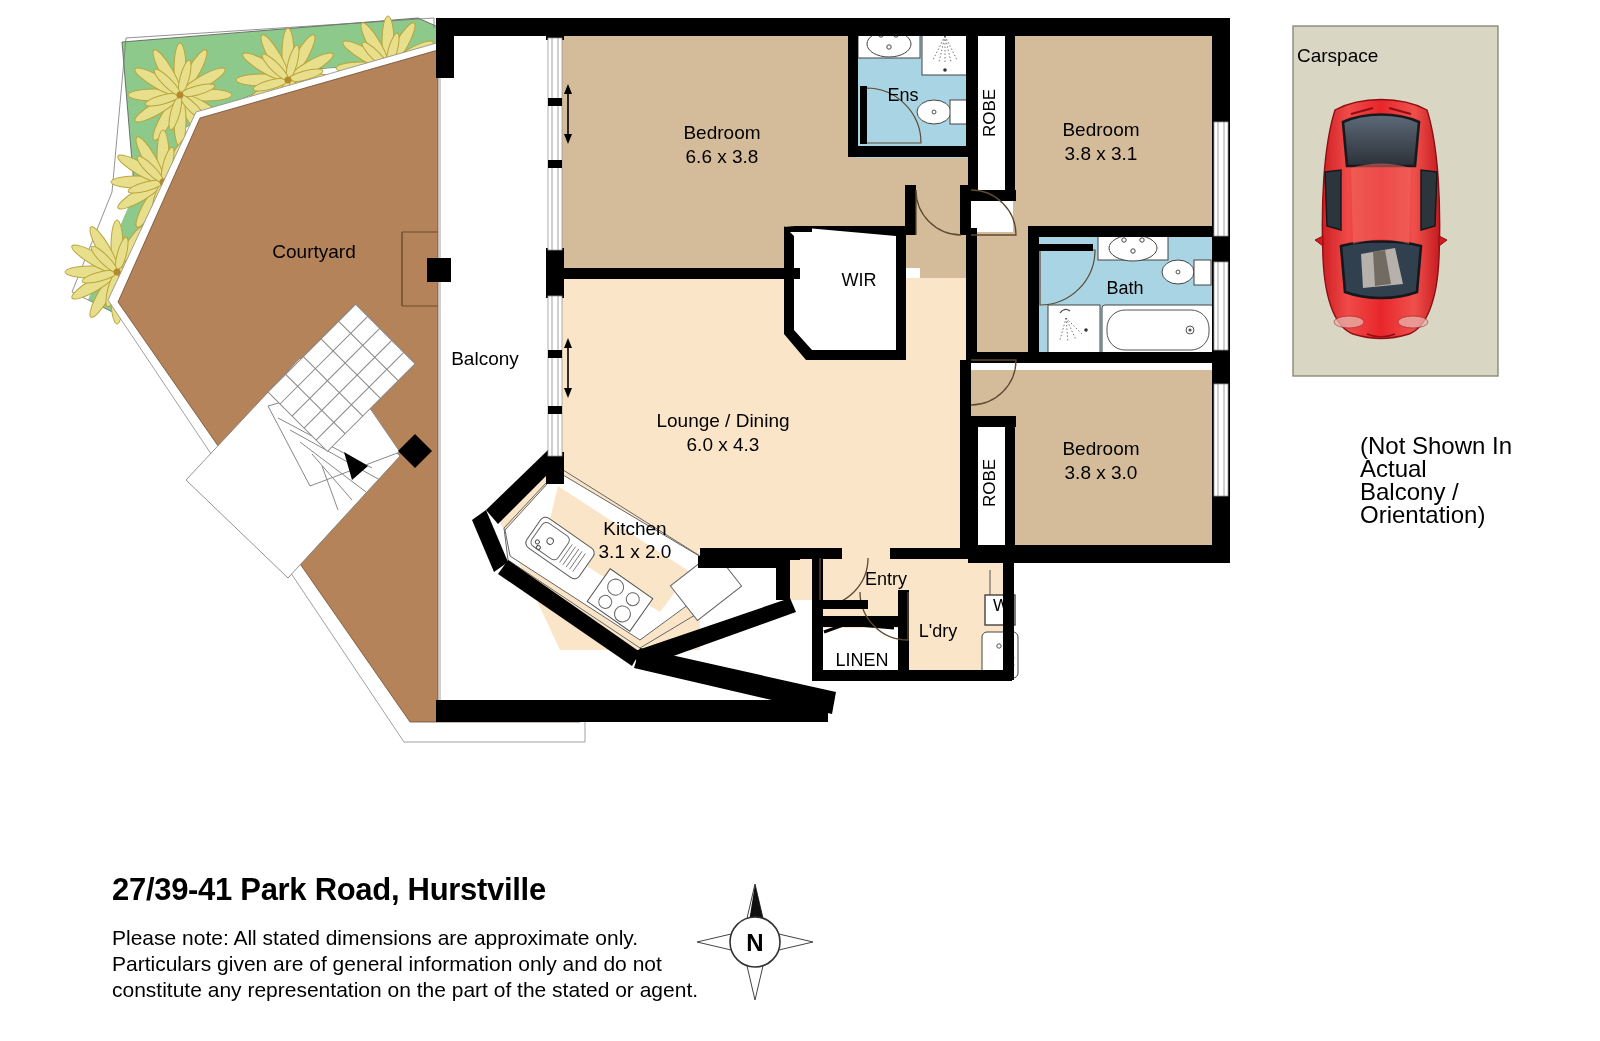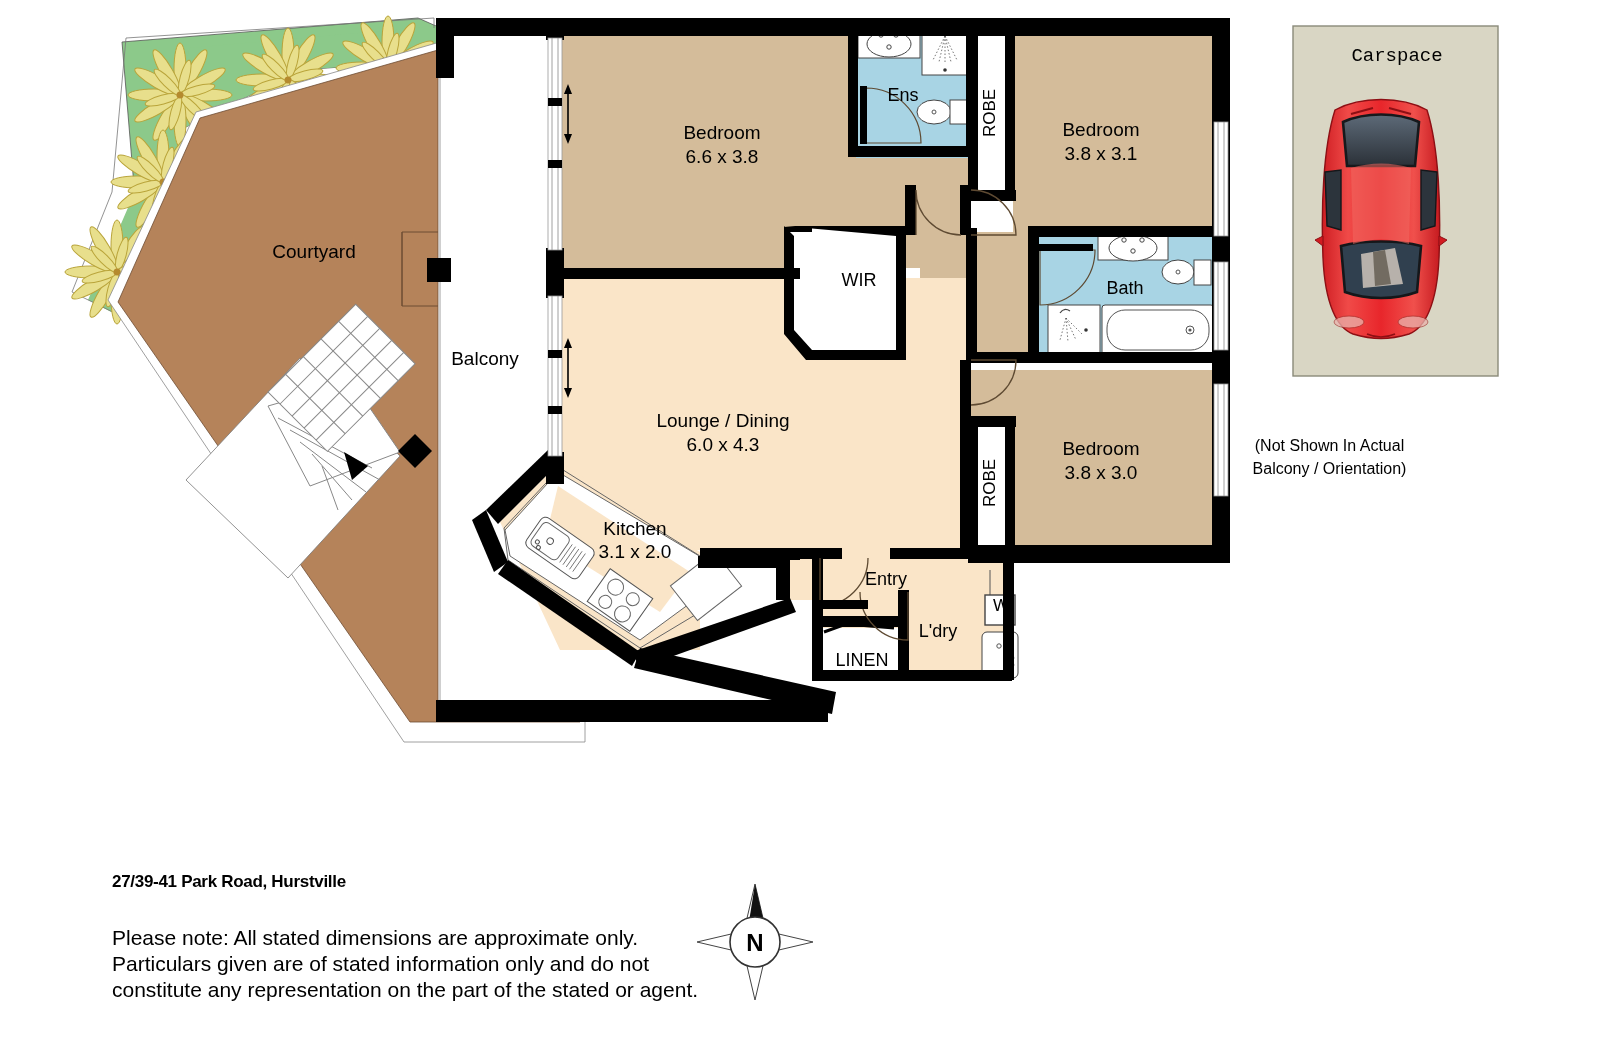--- a/index.html
+++ b/index.html
@@ -6,37 +6,36 @@
   body{
     width:1600px;height:1041px;position:relative;overflow:hidden;
     font-family:"Liberation Sans", sans-serif;
     color:#000;
   }
   #stage{position:absolute;left:0;top:0;width:1600px;height:1041px;}
   svg{display:block;}
   .txt{font-family:"Liberation Sans", sans-serif;fill:#000;}
   #title{
     position:absolute;left:112px;top:872px;
-    font-size:17px;font-weight:bold;letter-spacing:-0.3px;
+    font-size:31px;font-weight:bold;letter-spacing:-0.3px;
     font-family:"Liberation Sans", sans-serif;white-space:nowrap;
   }
   #disclaimer{
     position:absolute;left:112px;top:925px;
     font-size:21px;line-height:26px;
     font-family:"Liberation Sans", sans-serif;
   }
   #disclaimer div{white-space:nowrap;}
   #carspace-label{
-    position:absolute;left:1297px;top:45px;width:200px;text-align:center;
+    position:absolute;left:1297px;top:45px;width:200px;
     font-size:19px;
-    font-family:Liberation Mono, monospace;
   }
   #carspace-note{
-    position:absolute;left:1222px;top:434px;width:215px;text-align:center;
-    font-size:16px;line-height:23px;
+    position:absolute;left:1360px;top:434px;width:215px;
+    font-size:24px;line-height:23px;
   }
 </style>
 </head>
 <body>
 
 <div id="stage">
 
 <svg width="1600" height="1041" viewBox="0 0 1600 1041" xmlns="http://www.w3.org/2000/svg">
 
   <defs>
@@ -473,17 +472,17 @@
 <div id="carspace-label">Carspace</div>
 <div id="carspace-note">
   <div>(Not Shown In Actual</div>
   <div>Balcony / Orientation)</div>
 </div>
 
 <div id="title">27/39-41 Park Road, Hurstville</div>
 
 <div id="disclaimer">
   <div>Please note: All stated dimensions are approximate only.</div>
-  <div>Particulars given are of stated information only and do not</div>
+  <div>Particulars given are of general information only and do not</div>
   <div>constitute any representation on the part of the stated or agent.</div>
 </div>
 
 </div>
 
 </body></html>

